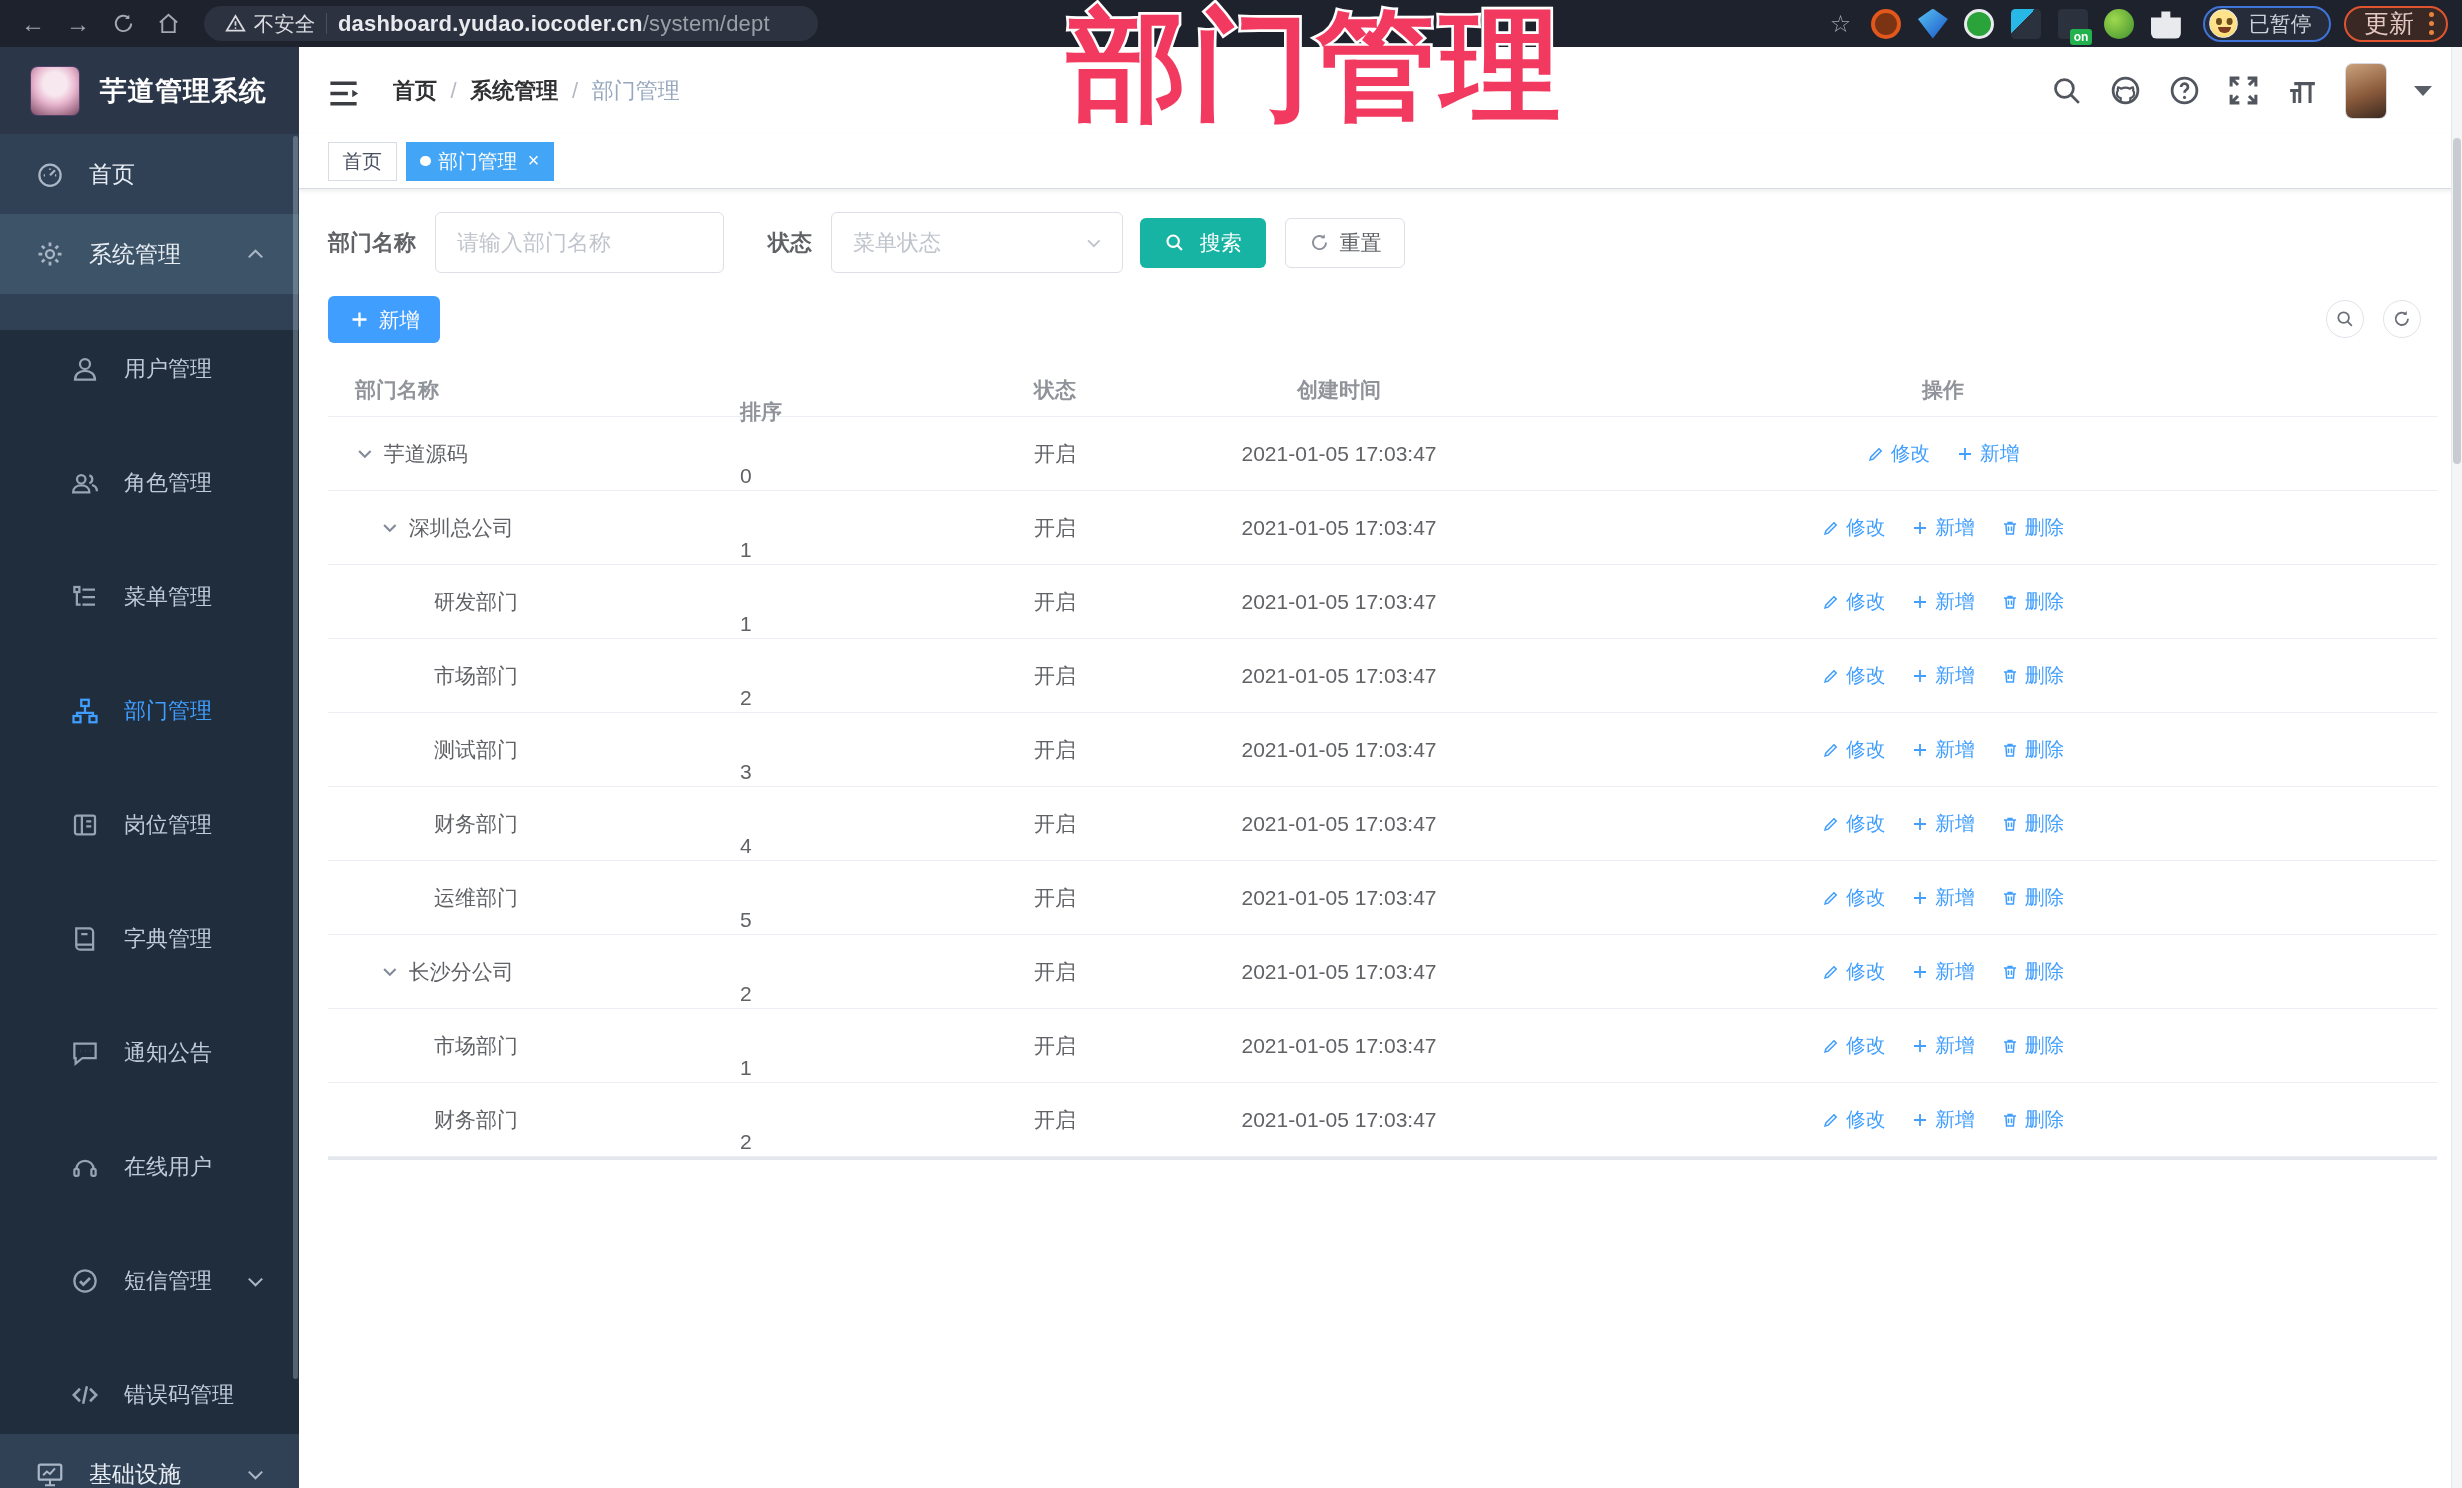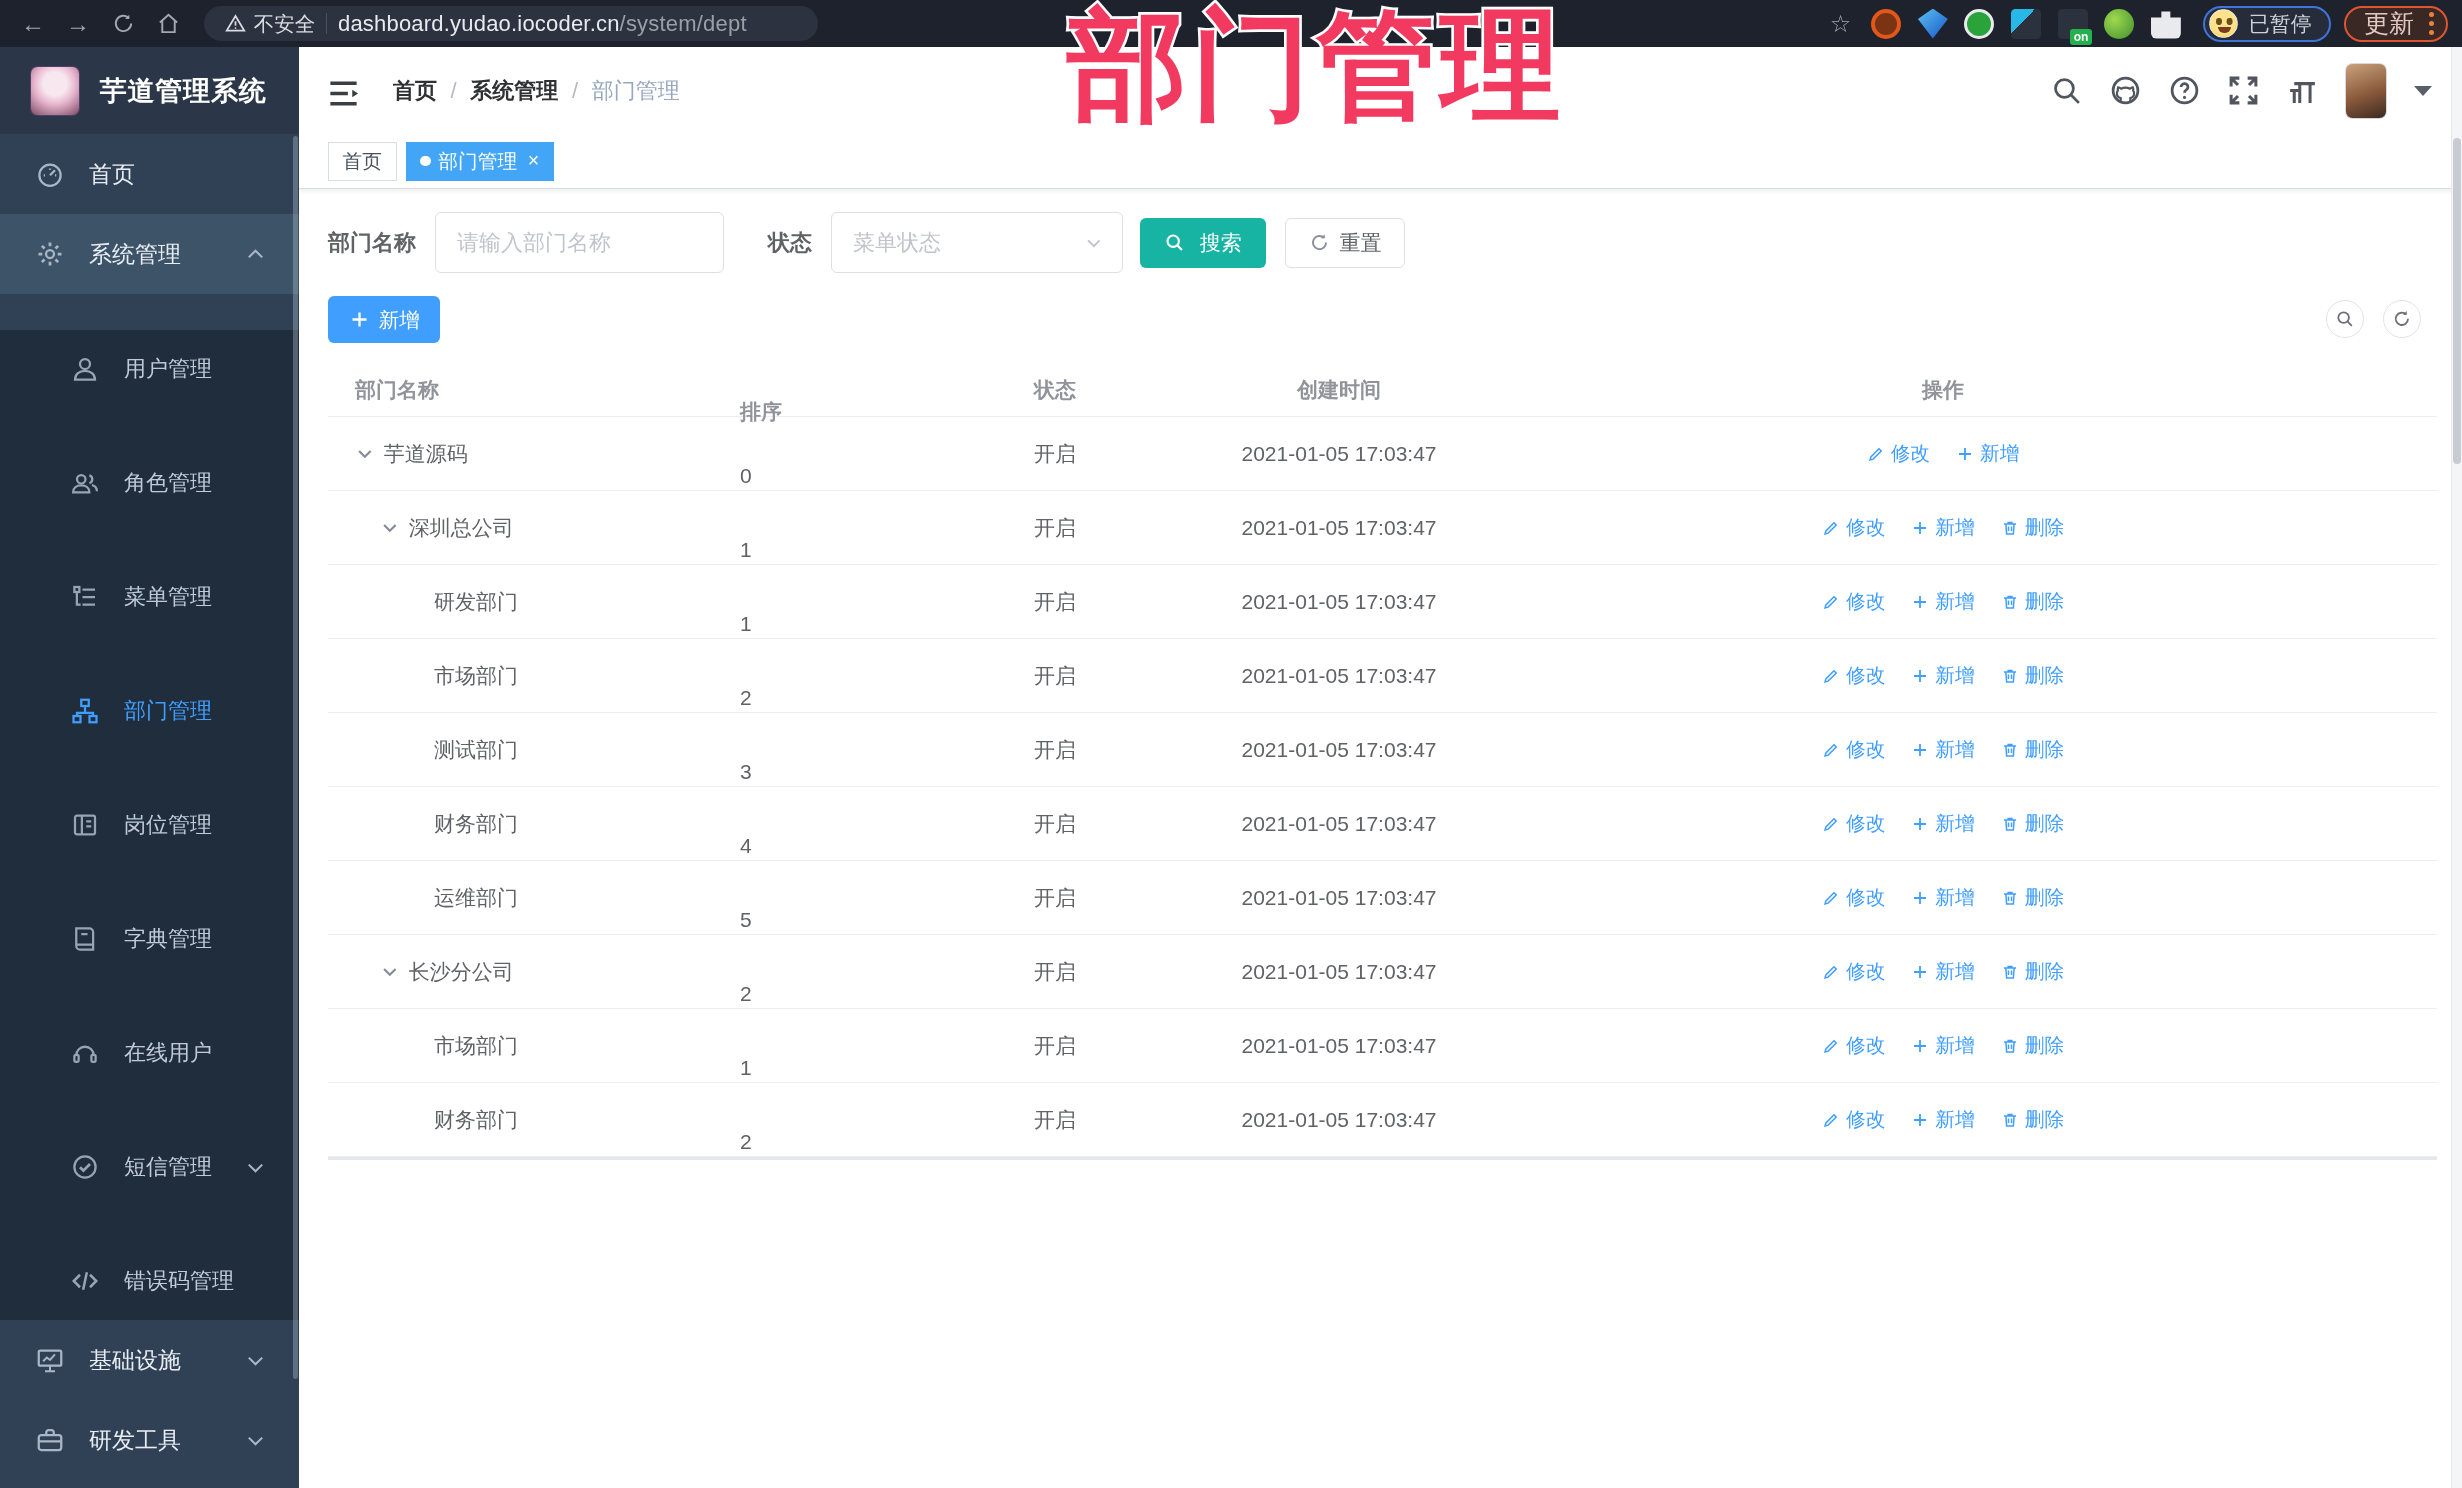--- a/index.html
+++ b/index.html
@@ -125,21 +125,21 @@
   <div class="url-pill">
     <span class="url-warn">
       <svg width="21" height="21" viewBox="0 0 24 24" fill="none" stroke="#dadce0" stroke-width="2">
           <path d="M12 3.5L22 20H2z"></path>
           <path d="M12 9.5v5"></path>
           <circle cx="12" cy="17.2" r="1" fill="#dadce0" stroke="none"></circle>
         </svg>
       <span>不安全</span>
     </span>
     <span class="url-sep"></span>
-    <span class="url-text"><b style="font-weight:400">dashboard.yudao.iocoder.cn</b><span class="path">/system/dept</span></span>
+    <span class="url-text"><b style="font-weight:700">dashboard.yudao.iocoder.cn</b><span class="path">/system/dept</span></span>
   </div>
   <div class="bar-spacer"></div>
   <div class="nav-ico">☆</div>
   <div class="ext-ico" style="border-radius:50%;border:4.5px solid #e2571c;background:#7a3413;"></div>
   <div class="ext-ico" style="background:linear-gradient(135deg,#58c2f1,#1954c8);clip-path:polygon(50% 0,100% 35%,50% 100%,0 35%);"></div>
   <div class="ext-ico" style="border-radius:50%;background:#2aa33b;border:3px solid #e8eaed;"></div>
   <div class="ext-ico" style="background:linear-gradient(135deg,#28b8e8 0 40%,#2b313d 40%);border-radius:4.5px;"></div>
   <div class="ext-ico" style="background:#2b313d;border-radius:4.5px;">
     <span style="position:absolute;right:-4.5px;bottom:-6px;background:#23b14d;color:#fff;font-size:12px;padding:0.8px 3.8px;border-radius:3px;font-weight:700;">on</span>
   </div>
@@ -241,20 +241,29 @@
           <span>岗位管理</span>
         </div>
         <div class="menu-item">
           <span class="mi-icon">
             <svg viewBox="0 0 24 24" fill="none" stroke="currentColor" stroke-width="1.8" width="100%" height="100%">
               <path d="M5 3.5h10.5a3 3 0 0 1 3 3V20.5H8a3 3 0 0 1-3-3z"></path>
               <path d="M5 16.5h13.5M9 8h5"></path>
             </svg>
           </span>
           <span>字典管理</span>
+        </div>
+        <div class="menu-item">
+          <span class="mi-icon">
+            <svg viewBox="0 0 24 24" fill="none" stroke="currentColor" stroke-width="1.8" width="100%" height="100%">
+              <path d="M3.5 4.5h17v11.5H10l-5.5 4.5v-4.5h-1z"></path>
+              <path d="M8 10.2h.1M12 10.2h.1M16 10.2h.1" stroke-width="2.6"></path>
+            </svg>
+          </span>
+          <span>通知公告</span>
         </div>
         <div class="menu-item">
           <span class="mi-icon">
             <svg viewBox="0 0 24 24" fill="none" stroke="currentColor" stroke-width="1.8" width="100%" height="100%">
               <path d="M5 14a7 7 0 0 1 14 0"></path>
               <rect x="3.5" y="13.5" width="3.4" height="5.5" rx="1.2"></rect>
               <rect x="17.1" y="13.5" width="3.4" height="5.5" rx="1.2"></rect>
             </svg>
           </span>
           <span>在线用户</span>

